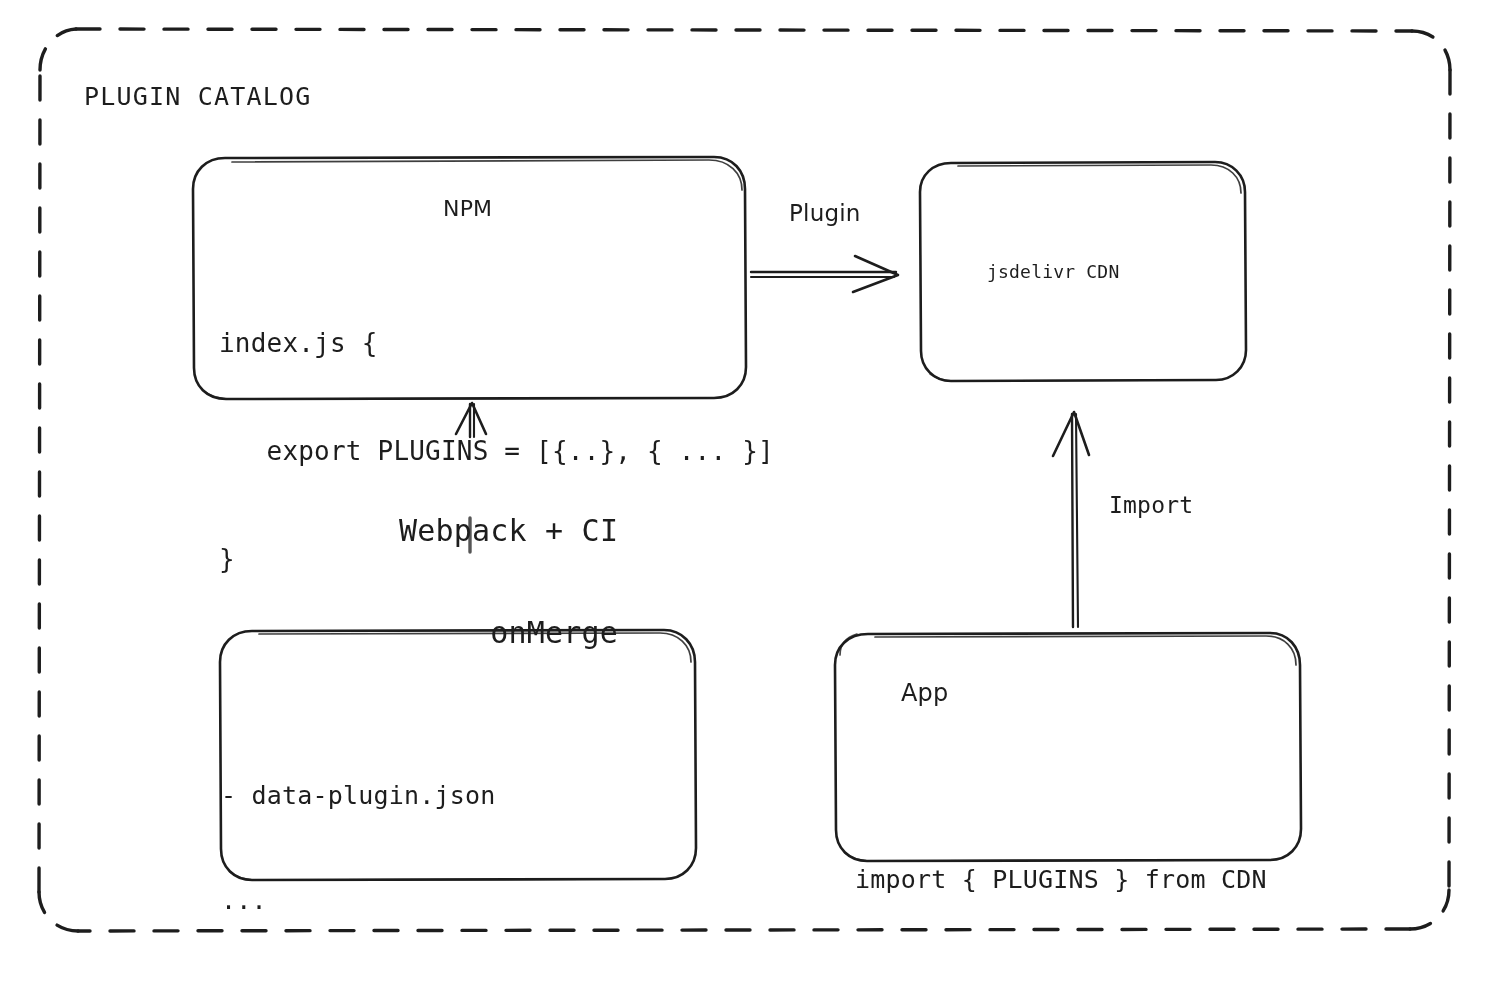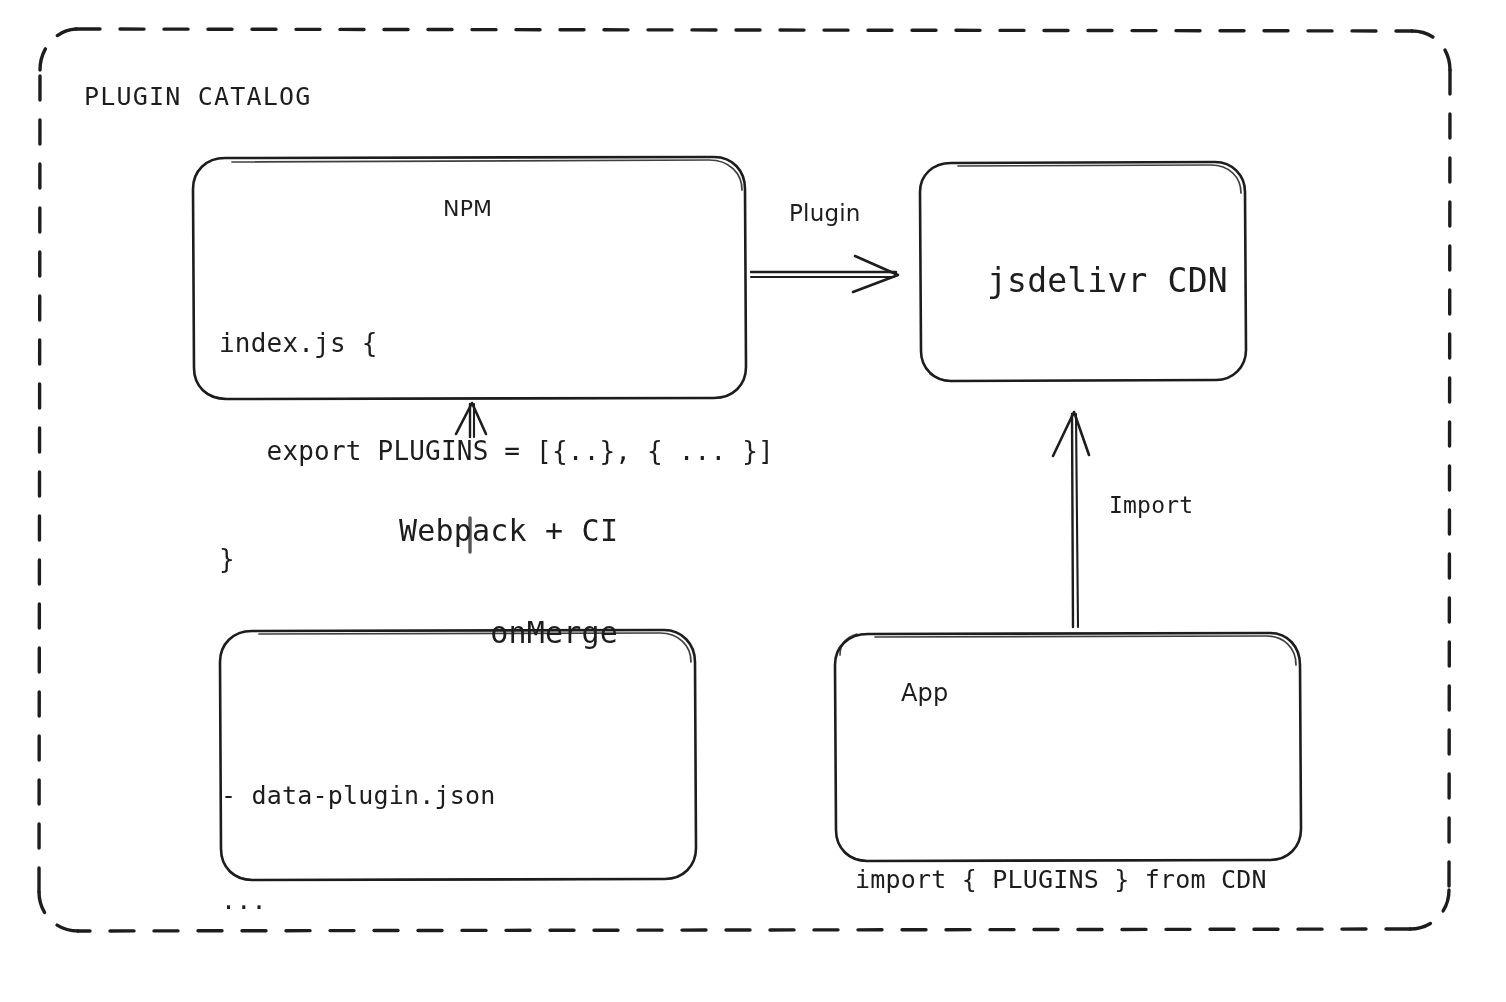--- a/index.html
+++ b/index.html
@@ -55,21 +55,21 @@
     left: 219px;
     top: 253px;
     font-size: 26px;
     line-height: 36px;
   }
 
   
   #cdn-title {
     left: 987px;
     top: 261px;
-    font-size: 33px;
+    font-size: 18px;
   }
 
   
   #cache-label {
     left: 789px;
     top: 200px;
     font-size: 23px;
   }
   #webpack-label {
     left: 375px;

